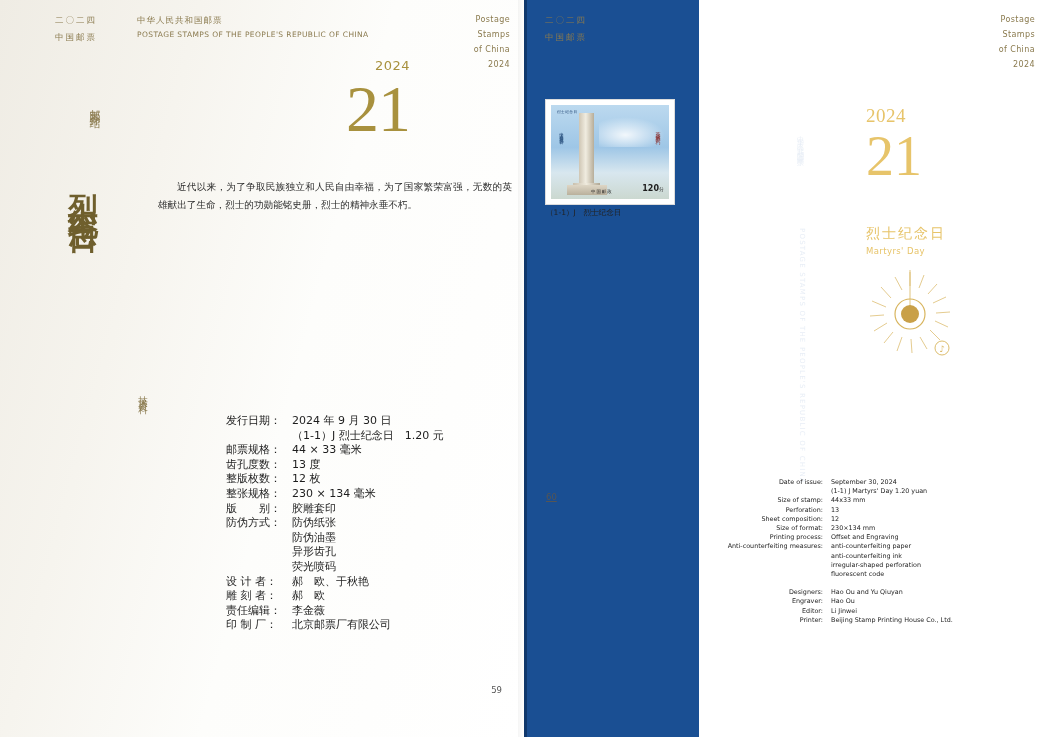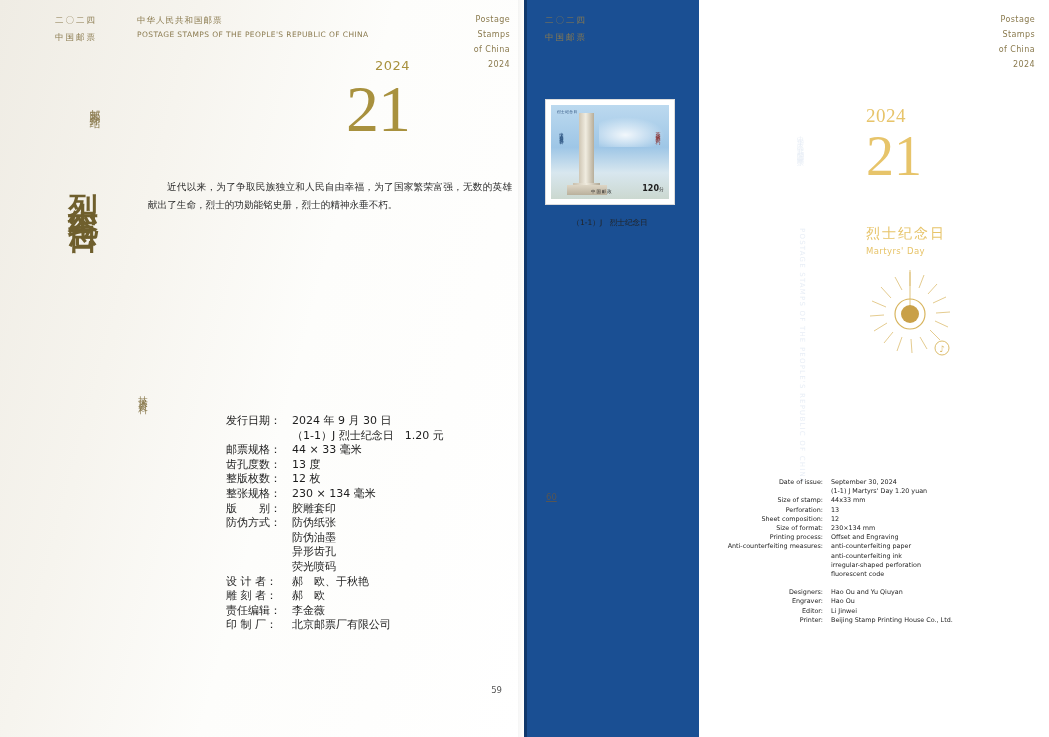--- a/index.html
+++ b/index.html
@@ -75,21 +75,21 @@
     font-size:30px;color:#6f5f2d;letter-spacing:8px;font-weight:bold;
     font-family:"DejaVu Sans", sans-serif;
   }
 
   
   .body-text{
     position:absolute;left:144px;top:178px;width:368px;
     font-size:9.6px;line-height:17.5px;color:#2b2b2b;text-align:justify;
     font-family:"DejaVu Sans", sans-serif;
   }
-  .body-text p{margin:0 0 2px 4px;text-indent:19px;}
+  .body-text p{margin:0 0 2px 14px;text-indent:19px;}
 
   
   .tech-label{
     position:absolute;left:136px;top:388px;
     writing-mode:vertical-rl;text-orientation:upright;
     font-size:9.5px;color:#8a7a4e;letter-spacing:3px;
     font-family:"DejaVu Sans", sans-serif;
   }
   .tech-table{
     position:absolute;left:226px;top:414px;
@@ -158,22 +158,22 @@
   .stamp-val{
     position:absolute;right:5px;bottom:6px;font-size:8px;color:#1d1d1d;font-weight:bold;
     font-family:"DejaVu Sans",sans-serif;
   }
   .stamp-val small{font-size:5px;font-weight:normal;}
   .stamp-country{
     position:absolute;left:40px;bottom:5px;font-size:4.4px;color:#222;letter-spacing:1px;
     font-family:"DejaVu Sans",sans-serif;
   }
   .stamp-caption{
-    position:absolute;left:546px;top:208px;width:128px;text-align:center;
-    font-size:7.6px;color:#222;font-family:"DejaVu Sans",sans-serif;margin-top:10px;
+    position:absolute;left:546px;top:208px;width:128px;
+    font-size:7.6px;color:#222;font-family:"DejaVu Sans",sans-serif;
   }
 
   
   .band-cn{
     position:absolute;left:795px;top:130px;
     writing-mode:vertical-rl;text-orientation:upright;
     font-size:7px;color:#e8eef6;letter-spacing:3px;
     font-family:"DejaVu Sans",sans-serif;
   }
   .band-en{

